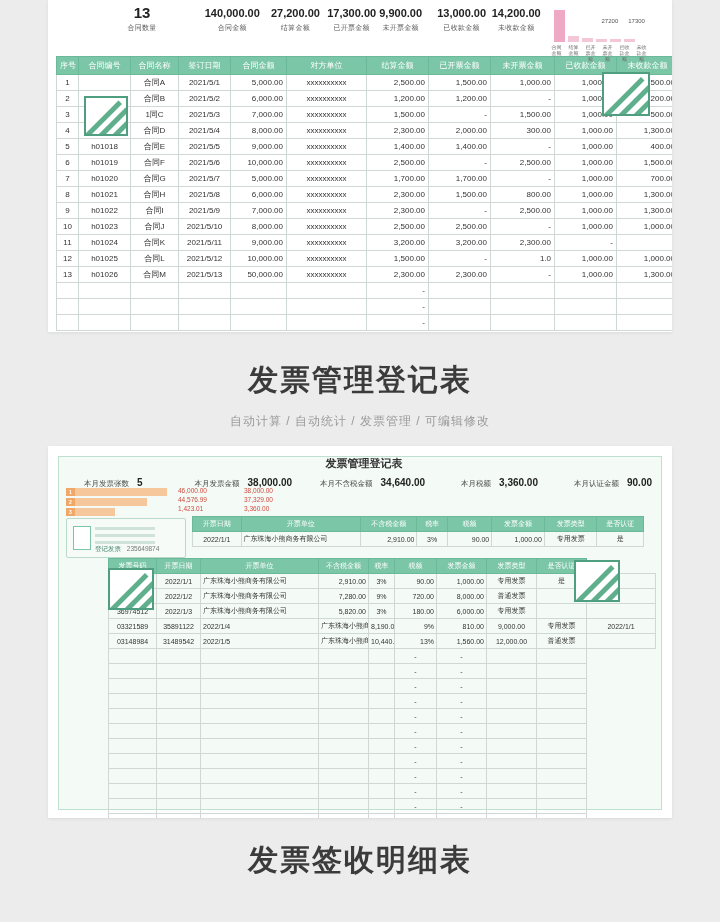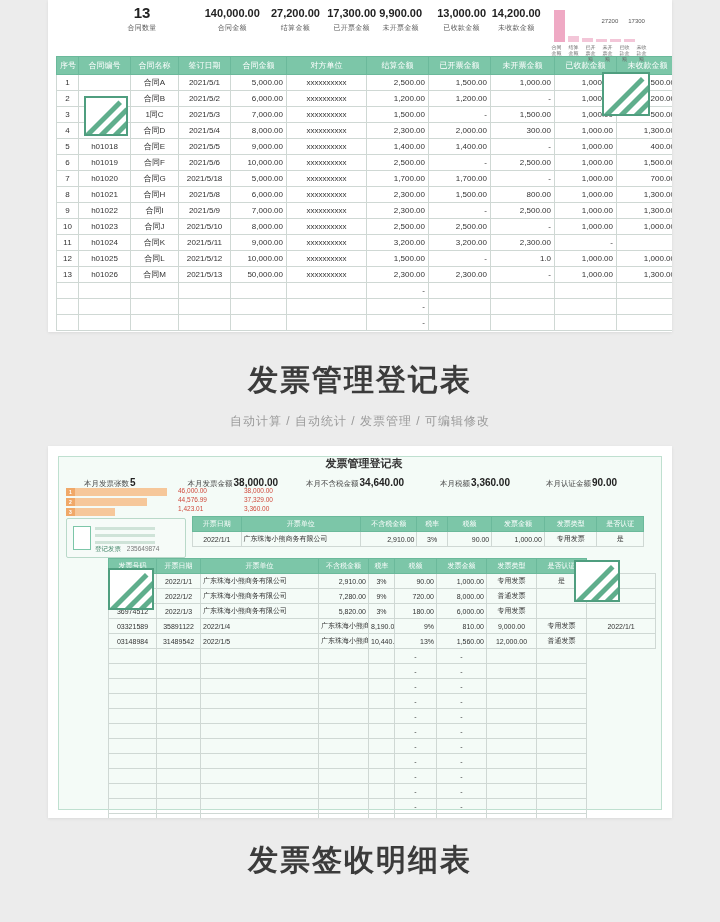--- a/index.html
+++ b/index.html
@@ -65,21 +65,21 @@
   .subtitle { font-size: 12px; color: #9a9a9a; margin-top: 12px; letter-spacing: 1px; }
 
   
   .panel2 {
     position: absolute; left: 48px; top: 446px; width: 624px; height: 372px;
     background: #ffffff; box-shadow: 0 1px 3px rgba(0,0,0,0.08); overflow: hidden;
   }
   .p2-inner { position:absolute; left:18px; top:10px; right:10px; }
   .p2-title { text-align:center; font-size: 11px; font-weight: bold; color:#333; margin-bottom: 6px;}
   .p2-sum { display:flex; align-items:flex-start; gap: 6px; margin-bottom: 4px;}
-  .p2-sumitem { display:flex; align-items:baseline; gap:1px;}
+  .p2-sumitem { display:flex; align-items:baseline; gap:8px;}
   .p2-sumlbl { font-size:7.5px; color:#444; }
   .p2-sumval { font-size:10px; font-weight:bold; color:#222; }
 
   .orangebars { position:absolute; left:0; top:32px; width:110px; }
   .ob { height:8px; margin-bottom:2px; display:flex; align-items:center; }
   .ob b { width:9px; height:8px; background:#f0a868; color:#fff; font-size:5px; text-align:center; line-height:8px;}
   .ob i { height:8px; background:#f6c79a; display:block; }
 
   table.grid2 { border-collapse: collapse; width: 100%; table-layout: fixed; margin-top:2px;}
   table.grid2 th, table.grid2 td {
@@ -267,21 +267,21 @@
               <td class="r">2,500.00</td>
               <td class="r">-</td>
               <td class="r">2,500.00</td>
               <td class="r">1,000.00</td>
               <td class="r">1,500.00</td>
             </tr>
             <tr>
               <td class="c">7</td>
               <td class="c">h01020</td>
               <td class="c">合同G</td>
-              <td class="c">2021/5/18</td>
+              <td class="c">2021/5/7</td>
               <td class="r">5,000.00</td>
               <td class="c">xxxxxxxxxx</td>
               <td class="r">1,700.00</td>
               <td class="r">1,700.00</td>
               <td class="r">-</td>
               <td class="r">1,000.00</td>
               <td class="r">700.00</td>
             </tr>
             <tr>
               <td class="c">8</td>

